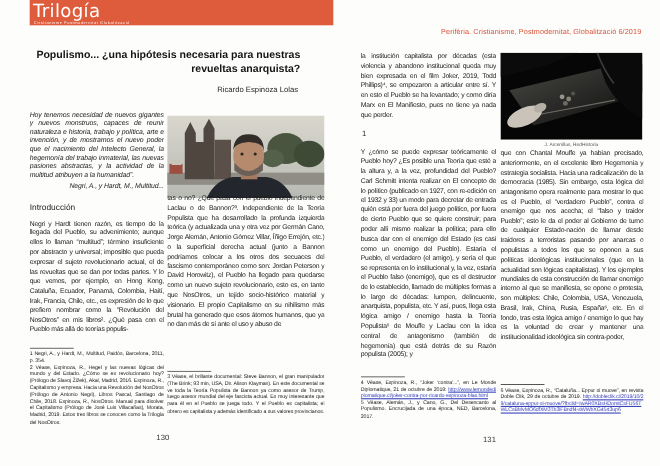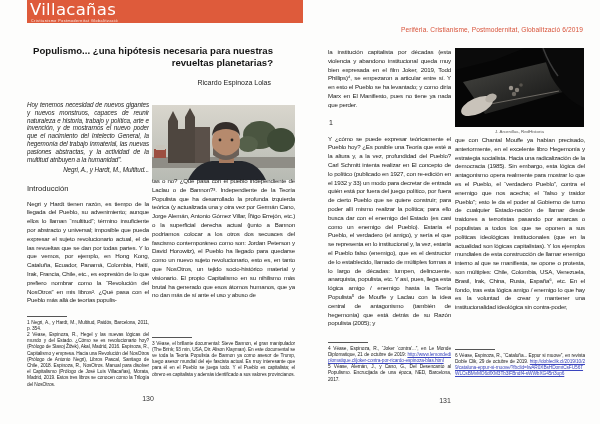--- a/index.html
+++ b/index.html
@@ -53,25 +53,25 @@
   .pagenum{font-size:7px;color:#333;}
   .pn-left{left:133px;top:395px;width:30px;text-align:center;}
   .pn-right{left:430px;top:397px;width:30px;text-align:center;}
 </style>
 </head>
 <body>
 
 <div class="spread">
 
   <header class="abs masthead">
-    <div class="logo">Villacañas</div>
+    <div class="logo">Trilogía</div>
     <div class="logo-sub">Cristianisme Postmodernitat Globalització</div>
   </header>
 
-  <h1 class="abs title">Populismo... ¿una hipótesis necesaria para nuestras revueltas planetarias?</h1>
+  <h1 class="abs title">Populismo... ¿una hipótesis necesaria para nuestras revueltas anarquista?</h1>
   <div class="abs author">Ricardo Espinoza Lolas</div>
 
   <div class="abs col col-a">
     <p class="quote">Hoy tenemos necesidad de nuevos gigantes y nuevos monstruos, capaces de reunir naturaleza e historia, trabajo y política, arte e invención, y de mostrarnos el nuevo poder que el nacimiento del Intelecto General, la hegemonía del trabajo inmaterial, las nuevas pasiones abstractas, y la actividad de la multitud atribuyen a la humanidad”.</p>
     <p class="quote quote-attr">Negri, A., y Hardt, M., Multitud...</p>
     <h2 class="heading">Introducción</h2>
     <p class="bodytext">Negri y Hardt tienen razón, es tiempo de la llegada del Pueblo, su advenimiento; aunque ellos lo llaman “multitud”; término insuficiente por abstracto y universal; imposible que pueda expresar el sujeto revolucionario actual, el de las revueltas que se dan por todas partes. Y lo que vemos, por ejemplo, en Hong Kong, Cataluña, Ecuador, Panamá, Colombia, Haití, Irak, Francia, Chile, etc., es expresión de lo que prefiero nombrar como la “Revolución del NosOtros” en mis libros². ¿Qué pasa con el Pueblo más allá de teorías populis-</p>
   </div>
 
   <figure class="abs photo-a">

